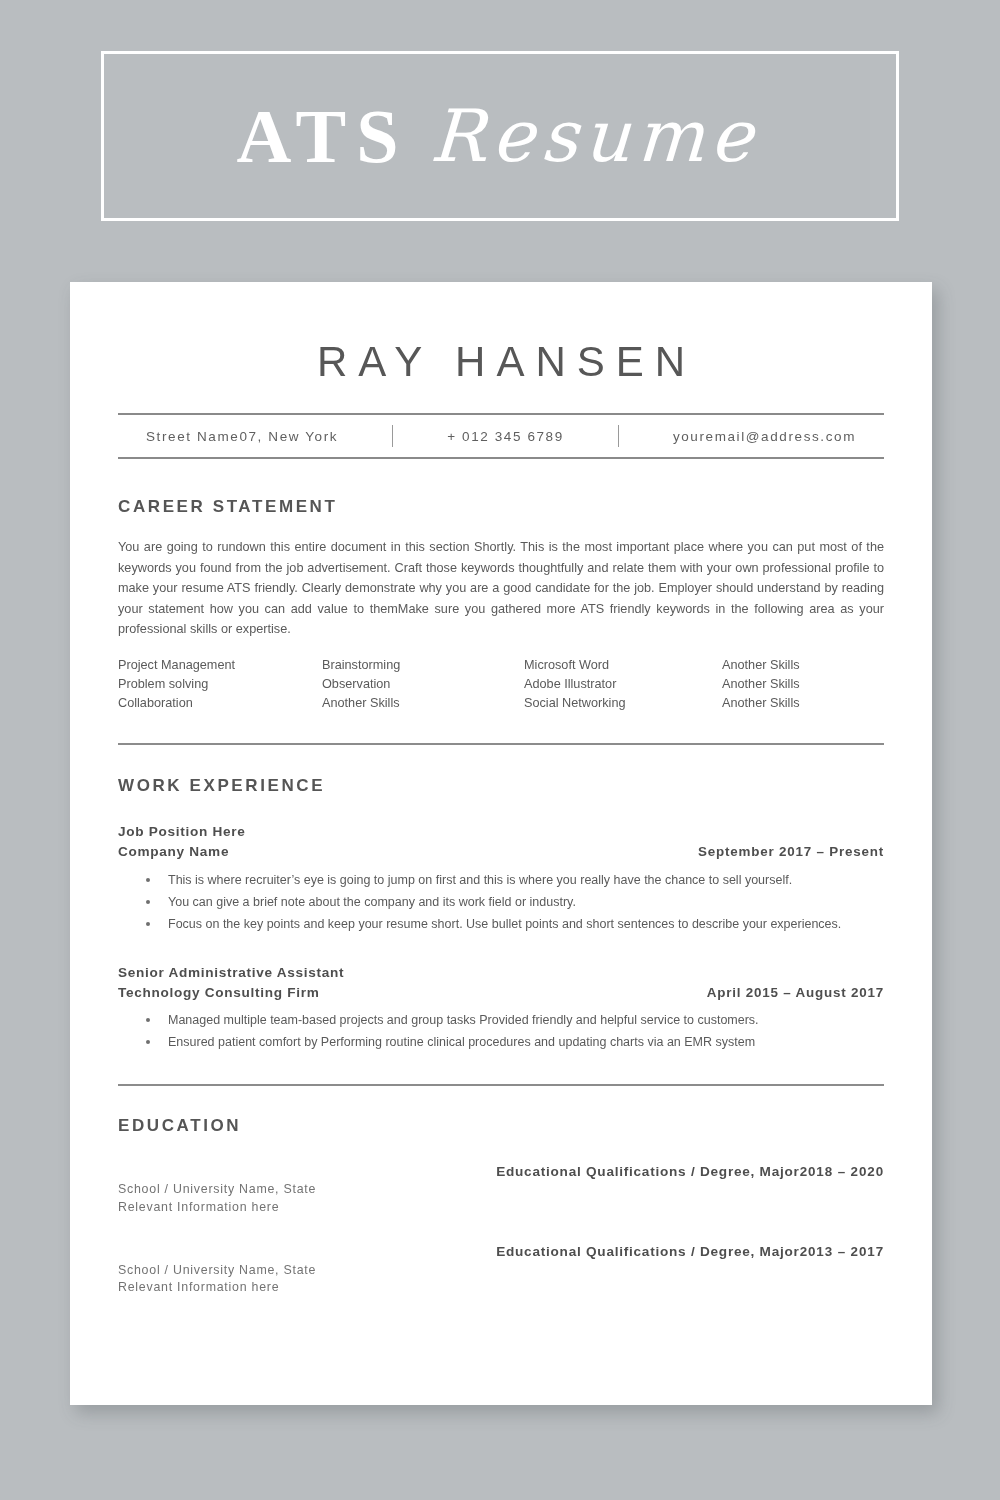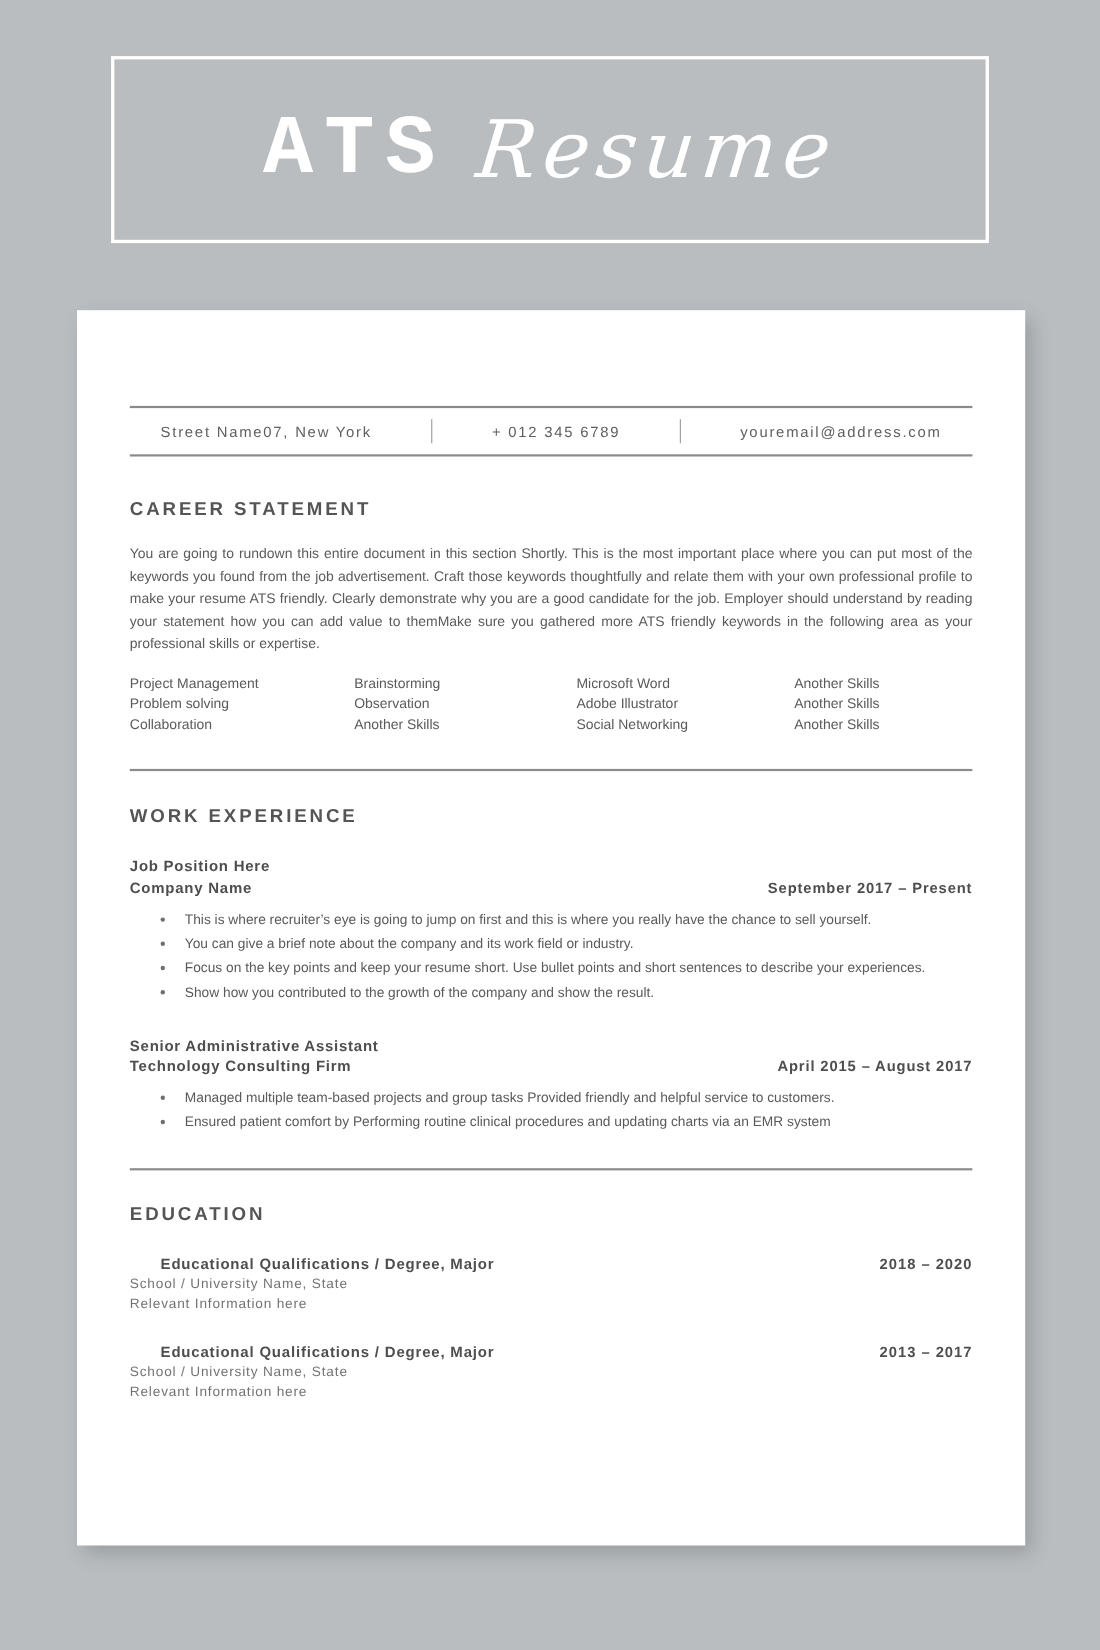--- a/index.html
+++ b/index.html
@@ -39,21 +39,21 @@
     top: 51px;
     width: 798px;
     height: 170px;
     display: flex;
     align-items: center;
     justify-content: center;
     white-space: nowrap;
   }
   .banner-ats {
     color: #ffffff;
-    font-family: Liberation Mono, monospace;
+    font-family: Liberation Serif, serif;
     font-weight: 700;
     font-size: 76px;
     letter-spacing: 10px;
     line-height: 1;
   }
   .banner-resume {
     color: #ffffff;
     font-family: "DejaVu Serif", serif;
     font-style: italic;
     font-weight: 400;
@@ -227,21 +227,21 @@
     height: 4px;
     border-radius: 50%;
     background: #6f6f6f;
   }
 
   
   .edu-section { margin-top: 30px; }
   .edu-entry { margin-top: 26px; }
   .edu-line {
     display: flex;
-    justify-content: space-between;
+    justify-content: flex-end;
     align-items: baseline;
     padding-left: 28px;
   }
   .edu-degree {
     color: #4e4e4e;
     font-size: 13.6px;
     font-weight: 700;
     letter-spacing: 0.75px;
     line-height: 1.4;
   }
@@ -267,20 +267,21 @@
   <div class="banner-title">
     <span class="banner-ats">ATS</span>
     <span class="banner-resume">Resume</span>
   </div>
 </div>
 
 <div class="paper">
   <div class="paper-inner">
 
     <div class="name-block">
+      <div class="full-name">RAY HANSEN</div>
     </div>
 
     <div class="contact-wrap">
       <div class="rule"></div>
       <div class="contact-row">
         <span class="contact-item">Street Name07, New York</span>
         <span class="contact-sep"></span>
         <span class="contact-item">+ 012 345 6789</span>
         <span class="contact-sep"></span>
         <span class="contact-item">youremail@address.com</span>
@@ -317,21 +318,20 @@
       <div class="job">
         <div class="job-title">Job Position Here</div>
         <div class="job-line">
           <span class="job-company">Company Name</span>
           <span class="job-date">September 2017 – Present</span>
         </div>
         <ul class="bullets">
           <li>This is where recruiter’s eye is going to jump on first and this is where you really have the chance to sell yourself.</li>
           <li>You can give a brief note about the company and its work field or industry.</li>
           <li>Focus on the key points and keep your resume short. Use bullet points and short sentences to describe your experiences.</li>
-          <li>Show how you contributed to the growth of the company and show the result.</li>
         </ul>
       </div>
 
       <div class="job">
         <div class="job-title">Senior Administrative Assistant</div>
         <div class="job-line">
           <span class="job-company">Technology Consulting Firm</span>
           <span class="job-date">April 2015 – August 2017</span>
         </div>
         <ul class="bullets">

